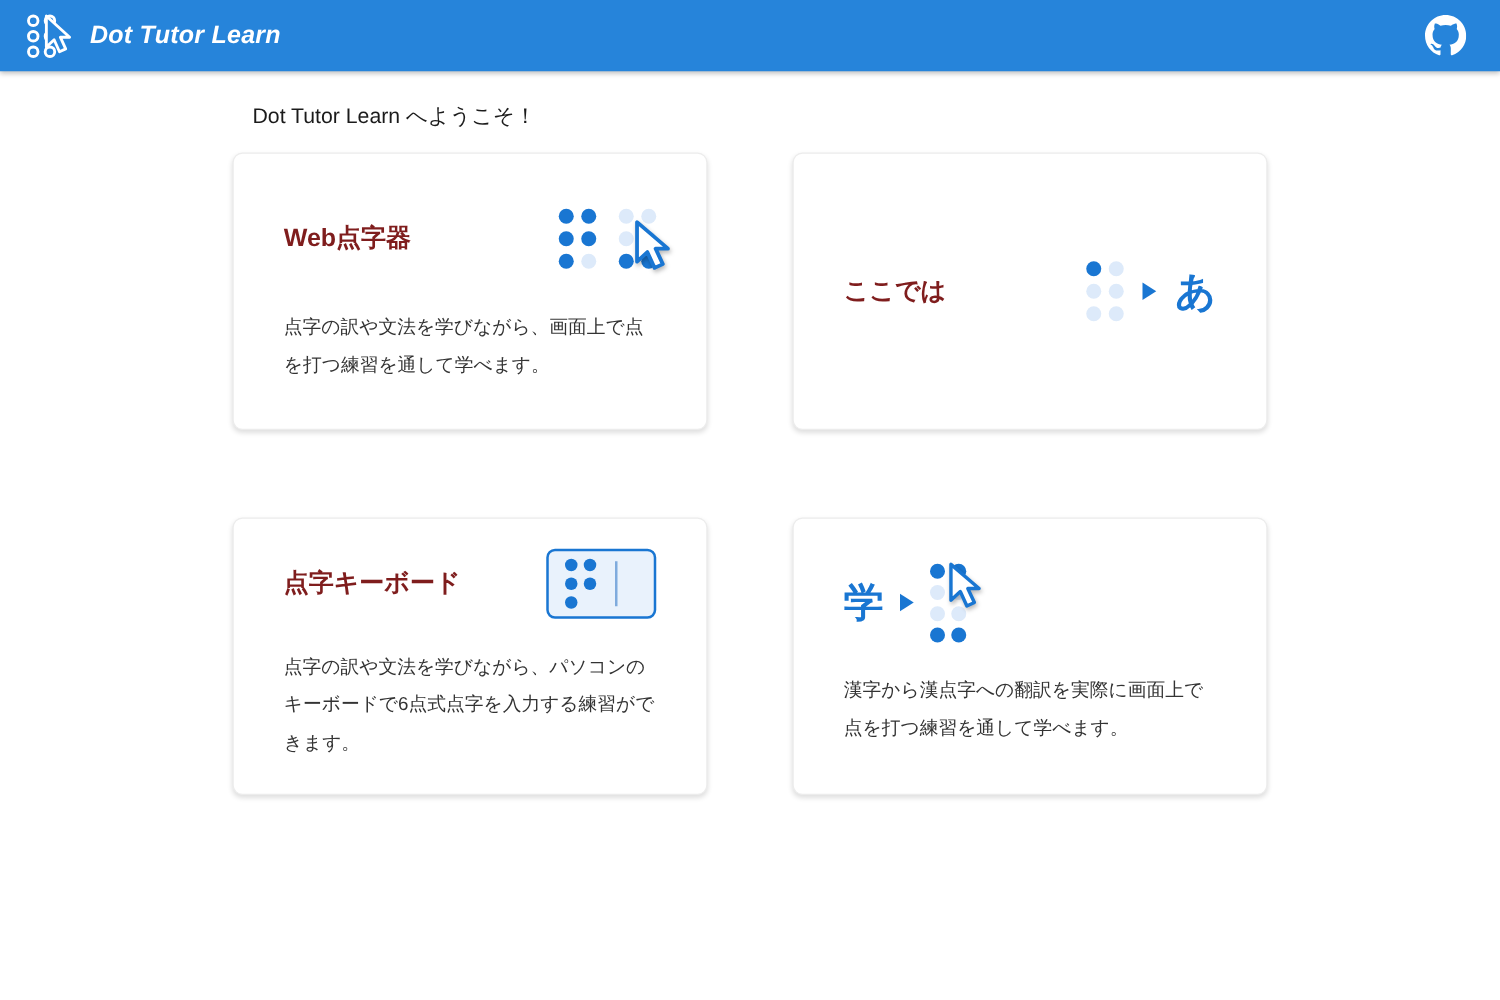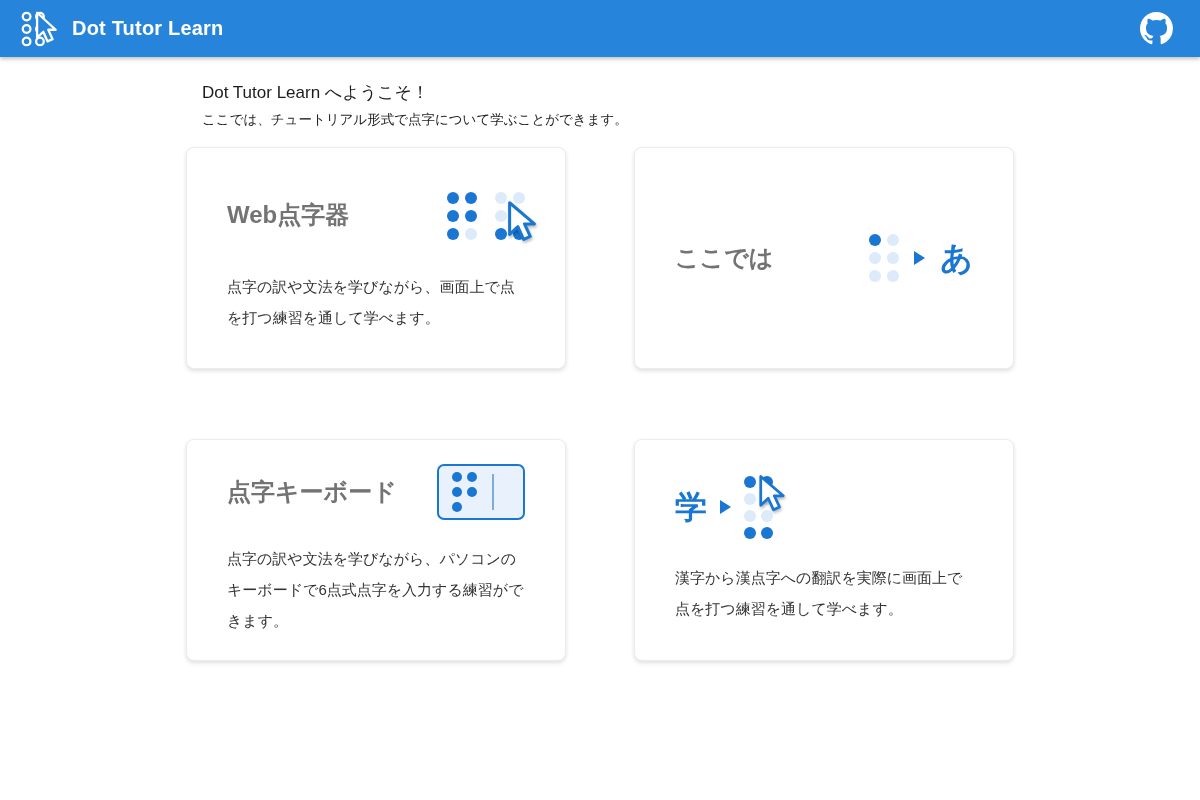--- a/index.html
+++ b/index.html
@@ -1,42 +1,42 @@
 <!DOCTYPE html>
 <html><head>
 <meta charset="utf-8">
 <style>
   * { margin:0; padding:0; box-sizing:border-box; }
   html,body { width:1200px; height:800px; background:#ffffff; overflow:hidden;
     font-family:"Liberation Sans","DejaVu Sans",sans-serif; }
 
   
   .app-header { height:57px; background:#2684da; display:flex; align-items:center;
-    padding:0 24px 0 18px; box-shadow:0 2px 4px rgba(0,0,0,.25); position:relative; z-index:5; }
+    padding:0 24px 0 18px; box-shadow:0 2px 4px rgba(0,0,0,.25); position:relative; z-index:5;font-style:italic; }
   .logo-svg { width:42px; height:42px; display:block; }
   .app-title { color:#ffffff; font-size:20px; font-weight:700; margin-left:12px; letter-spacing:.2px; }
   .header-spacer { flex:1; }
   .gh-btn { display:flex; align-items:center; justify-content:center; width:40px; height:40px;
     border-radius:50%; cursor:pointer; text-decoration:none; }
   .gh-btn svg { width:33px; height:33px; display:block; }
 
   
   .main-wrap { width:828px; margin:0 auto; }
   .welcome { padding-top:25px; padding-left:16px; }
   .welcome h1 { font-size:17px; font-weight:400; color:#1b1b1b; line-height:1.35; }
   .welcome p { margin-top:5px; font-size:13.5px; color:#222222; line-height:1.5; }
 
   
   .grid { margin-top:17px; display:grid; grid-template-columns:380px 380px;
     column-gap:68px; row-gap:70px; }
   .card { height:222px; background:#ffffff; border:1px solid #ececec; border-radius:8px;
     box-shadow:0 2px 4px rgba(0,0,0,.13); padding:0 40px; display:flex;
     flex-direction:column; justify-content:center; cursor:pointer; }
   .card-head { display:flex; align-items:center; justify-content:space-between; }
-  .card-title { font-size:24px; font-weight:700; color:#737373; white-space:nowrap; }
+  .card-title { font-size:20px; font-weight:700; color:#7f1d1d; white-space:nowrap; }
   .card-desc { margin-top:24px; font-size:15px; color:#333333; line-height:2.06; }
 
   
   .cell { display:grid; grid-template-columns:12px 12px; grid-auto-rows:12px; gap:6px; }
   .cell8 { display:grid; grid-template-columns:12px 12px; grid-auto-rows:12px; gap:5px; }
   .dot { width:12px; height:12px; border-radius:50%; background:#1976d2; }
   .dot.off { background:#ddeafa; }
   .dot.none { visibility:hidden; }
 
   .icon-row { display:flex; align-items:center; position:relative; }
@@ -76,21 +76,20 @@
   <a class="gh-btn">
     <svg viewBox="0 0 16 16">
       <path fill="#ffffff" d="M8 0C3.58 0 0 3.58 0 8c0 3.54 2.29 6.53 5.47 7.59.4.07.55-.17.55-.38 0-.19-.01-.82-.01-1.49-2.01.37-2.53-.49-2.69-.94-.09-.23-.48-.94-.82-1.13-.28-.15-.68-.52-.01-.53.63-.01 1.08.58 1.23.82.72 1.21 1.87.87 2.33.66.07-.52.28-.87.51-1.07-1.78-.2-3.64-.89-3.64-3.95 0-.87.31-1.59.82-2.15-.08-.2-.36-1.02.08-2.12 0 0 .67-.21 2.2.82.64-.18 1.32-.27 2-.27s1.36.09 2 .27c1.53-1.04 2.2-.82 2.2-.82.44 1.1.16 1.92.08 2.12.51.56.82 1.27.82 2.15 0 3.07-1.87 3.75-3.65 3.95.29.25.54.73.54 1.48 0 1.07-.01 1.93-.01 2.2 0 .21.15.46.55.38A8.01 8.01 0 0 0 16 8c0-4.42-3.58-8-8-8z"></path>
     </svg>
   </a>
 </header>
 
 <div class="main-wrap">
   <section class="welcome">
     <h1>Dot Tutor Learn へようこそ！</h1>
-    <p>ここでは、チュートリアル形式で点字について学ぶことができます。</p>
   </section>
 
   <div class="grid">
 
     <div class="card">
       <div class="card-head">
         <div class="card-title">Web点字器</div>
         <div class="icon-row icon-web">
           <div class="cell">
             <span class="dot"></span>

